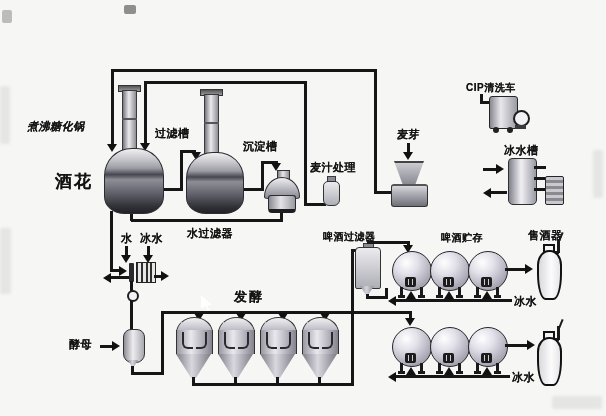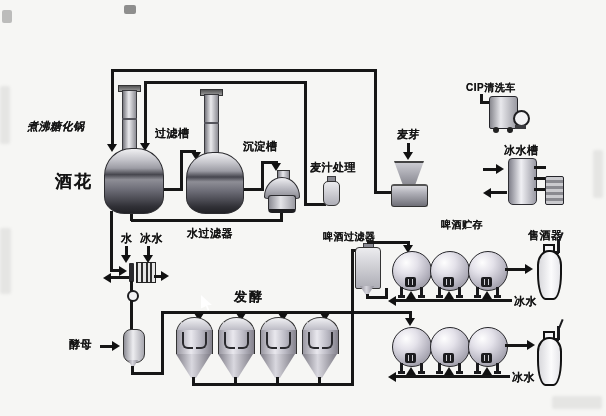--- a/index.html
+++ b/index.html
@@ -236,21 +236,21 @@
   <div class="neckpiece" style="left:363px;top:243px;width:9px;height:5px;"></div>
   <div class="smallvessel" style="left:355px;top:247px;width:24px;height:40px;border-radius:4px 4px 2px 2px;"></div>
   <div class="cone" style="left:360px;top:286px;width:14px;height:9px;"></div>
   <div class="pv" style="left:366px;top:294px;height:5px;"></div>
   <div class="ph" style="left:366px;top:296px;width:21px;"></div>
   <div class="pv" style="left:385px;top:288px;height:11px;"></div>
   <div class="ph" style="left:367px;top:241px;width:42px;"></div>
   <div class="pv" style="left:407px;top:241px;height:6px;"></div>
   <div class="ad" style="left:403px;top:245px;"></div>
 
-  <div class="lbl small" style="left:441px;top:218px;text-align:right;">啤酒贮存</div>
+  <div class="lbl small" style="left:441px;top:231px;text-align:right;">啤酒贮存</div>
   <div class="sphere" style="left:392px;top:251px;"></div>
   <div class="sphere" style="left:430px;top:251px;"></div>
   <div class="sphere" style="left:468px;top:251px;"></div>
   <div class="emblem" style="left:405px;top:277px;"></div>
   <div class="emblem" style="left:443px;top:277px;"></div>
   <div class="emblem" style="left:481px;top:277px;"></div>
   <div class="leg" style="left:400px;top:287px;"></div>
     <div class="leg" style="left:420px;top:287px;"></div>
   <div class="leg" style="left:438px;top:287px;"></div>
     <div class="leg" style="left:458px;top:287px;"></div>

